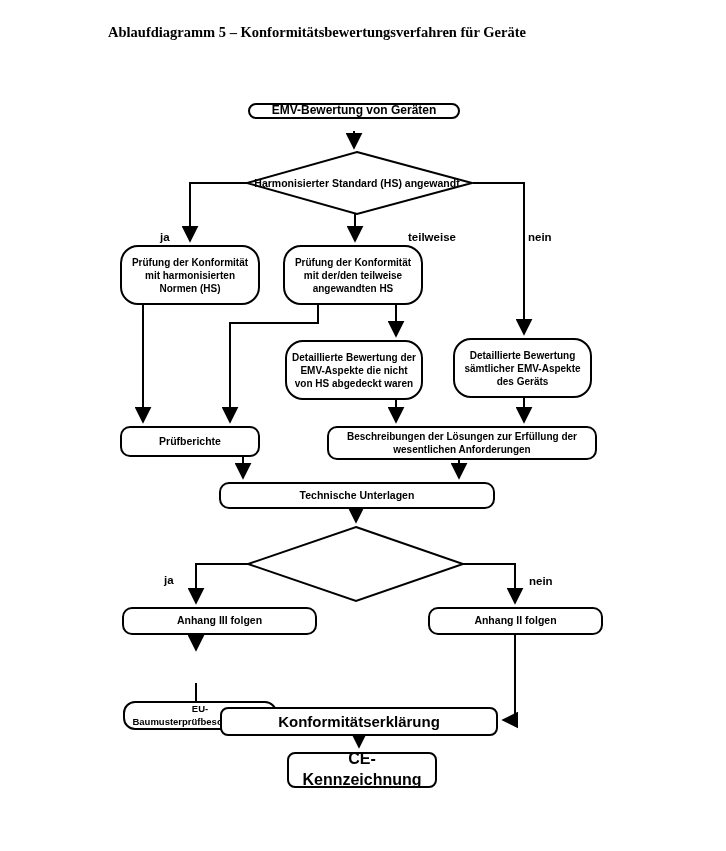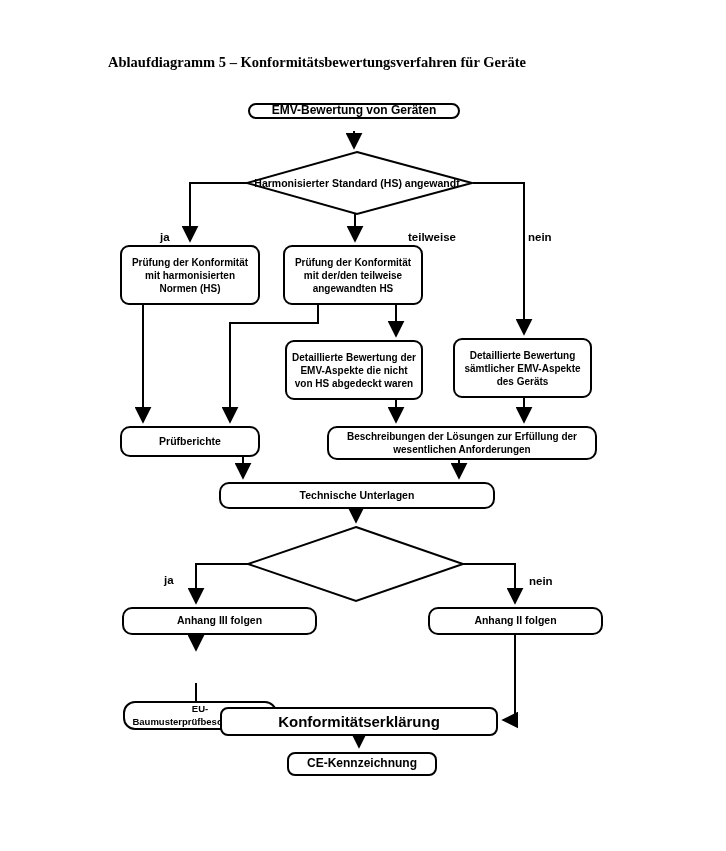--- a/index.html
+++ b/index.html
@@ -15,55 +15,54 @@
   }
   .doc-title {
     position: absolute;
     left: 108px;
     top: 24px;
     font-family: "Liberation Serif", serif;
     font-weight: bold;
     font-size: 14.5px;
     color: #000;
     white-space: nowrap;
-    margin-top: 30px;
   }
   svg.flow-lines {
     position: absolute;
     left: 0; top: 0;
     width: 726px; height: 851px;
   }
   .node {
     position: absolute;
     border: 2px solid #000;
     background: #fff;
     display: flex;
     align-items: center;
     justify-content: center;
     text-align: center;
     font-weight: bold;
     font-size: 10.5px;
     line-height: 1.3;
     padding: 2px 4px;
     border-radius: 10px;
   }
-  .node.tall { border-radius: 9px; }
+  .node.tall { border-radius: 18px; }
   .emv        { left: 248px; top: 103px; width: 212px; height: 16px; font-size: 12px; }
   .box-links  { left: 120px; top: 245px; width: 140px; height: 60px; font-size: 10px; }
   .box-mitte  { left: 283px; top: 245px; width: 140px; height: 60px; font-size: 10px; }
   .box-det1   { left: 285px; top: 340px; width: 138px; height: 60px; font-size: 10px; }
   .box-det2   { left: 453px; top: 338px; width: 139px; height: 60px; font-size: 10px; }
   .box-pruef  { left: 120px; top: 426px; width: 140px; height: 31px; }
   .box-besch  { left: 327px; top: 426px; width: 270px; height: 34px; font-size: 10px; }
   .box-tech   { left: 219px; top: 482px; width: 276px; height: 27px; }
   .box-anh3   { left: 122px; top: 607px; width: 195px; height: 28px; }
   .box-anh2   { left: 428px; top: 607px; width: 175px; height: 28px; }
   .box-eu     { left: 123px; top: 654px; width: 154px; height: 29px; font-size: 9.5px; border-radius: 12px; margin-top: 47px; }
   .box-konf   { left: 220px; top: 707px; width: 278px; height: 29px; font-size: 15px; border-radius: 8px; }
-  .box-ce     { left: 287px; top: 752px; width: 150px; height: 24px; font-size: 12px; border-radius: 8px; }
+  .box-ce     { left: 287px; top: 752px; width: 150px; height: 36px; font-size: 16px; border-radius: 8px; }
   .diamond-label {
     position: absolute;
     display: flex;
     align-items: center;
     justify-content: center;
     text-align: center;
     font-weight: bold;
     font-size: 10.5px;
     pointer-events: none;
   }

